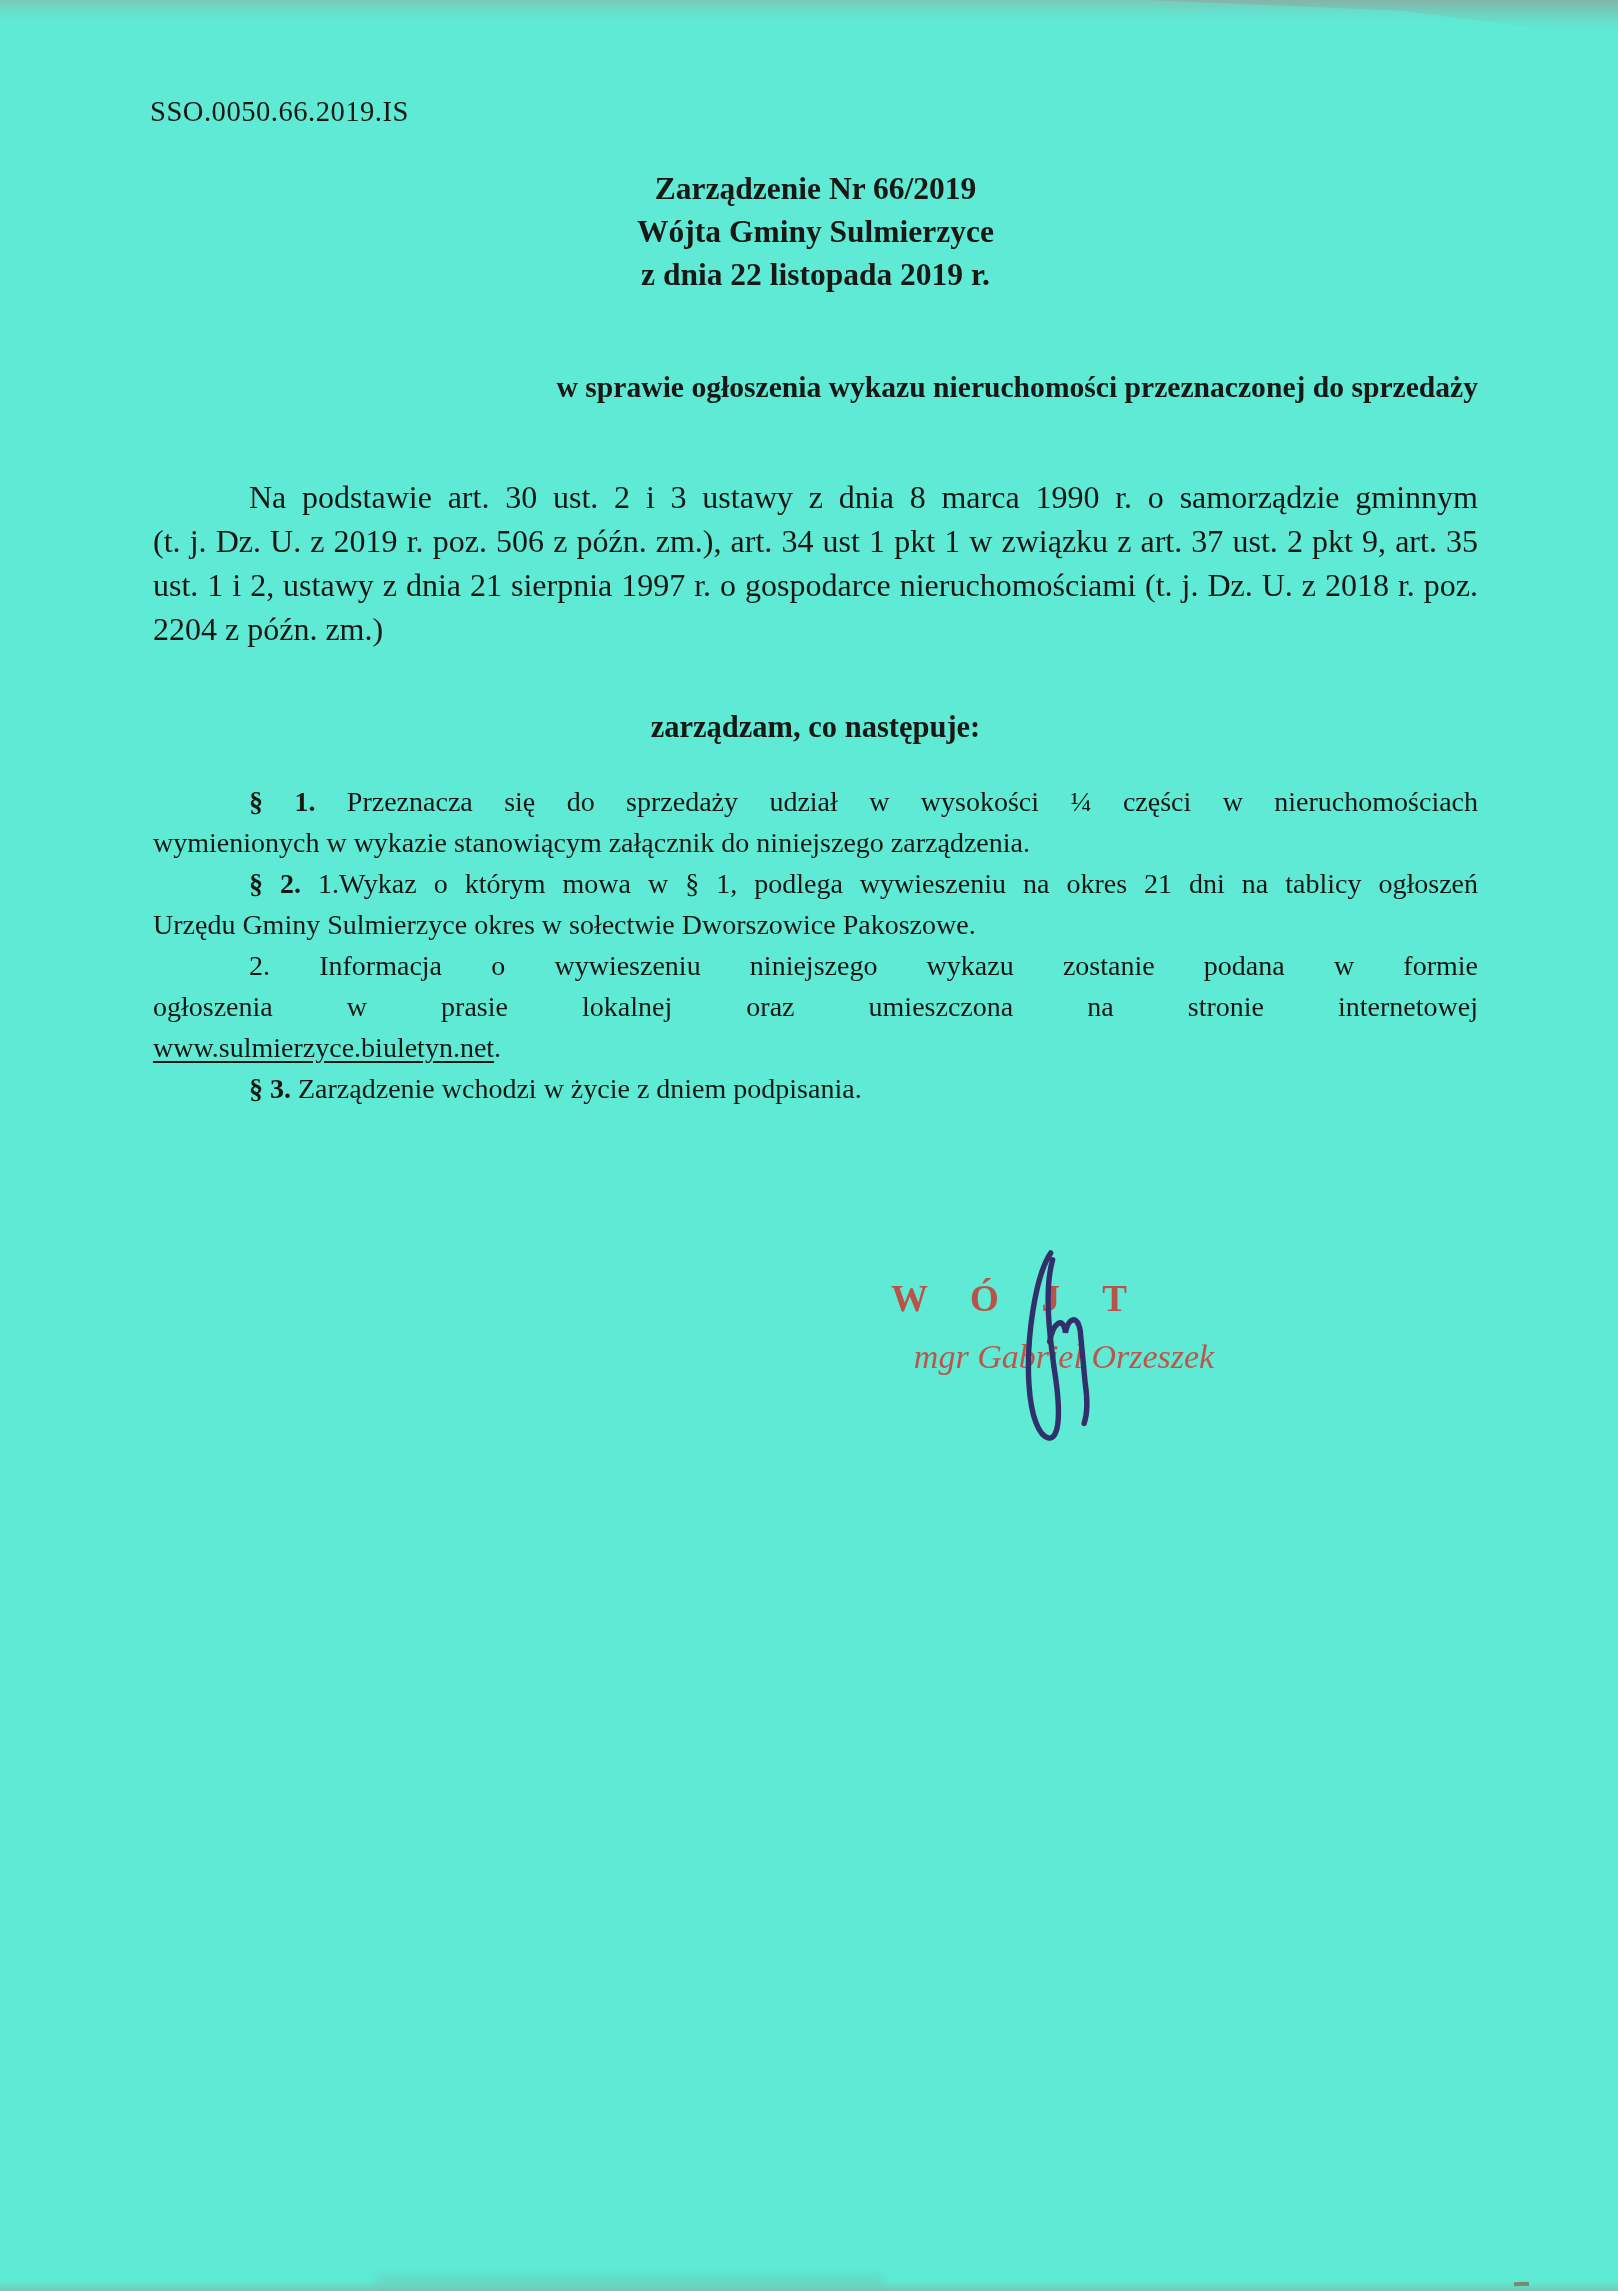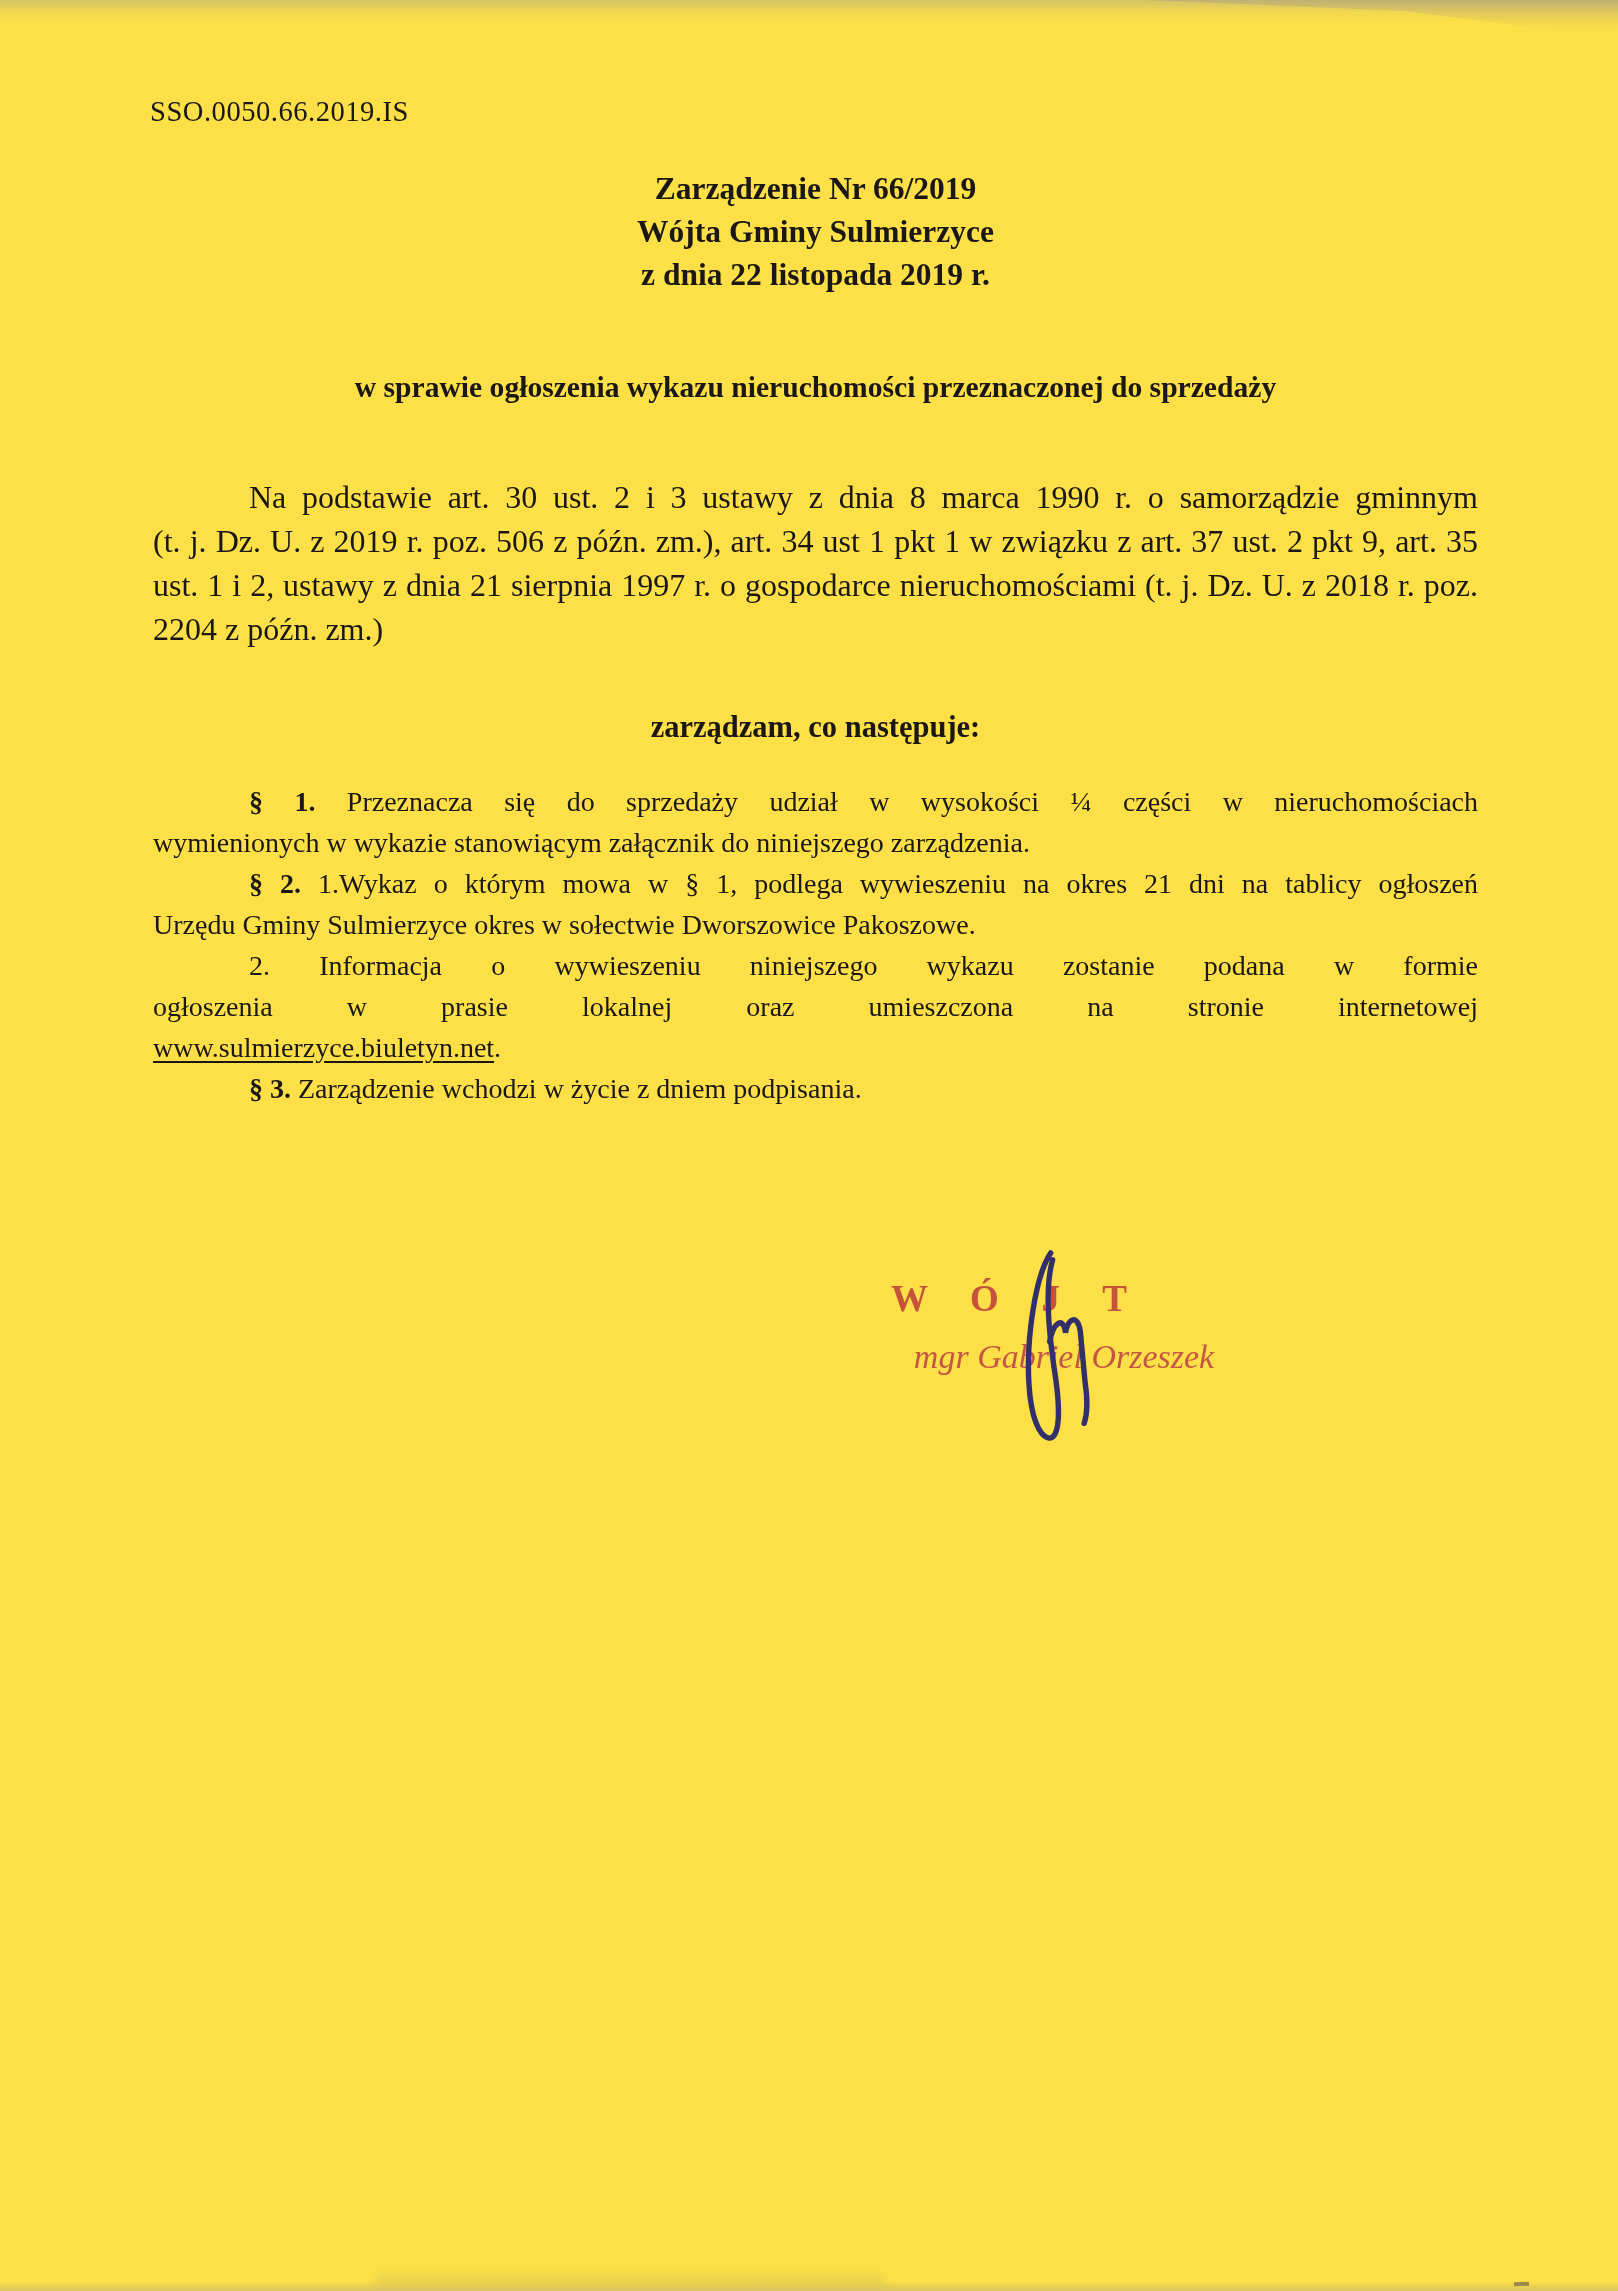--- a/index.html
+++ b/index.html
@@ -6,21 +6,21 @@
   body{
     width:1618px;height:2291px;
     background:#f2f0ee;
     font-family:"Liberation Serif","DejaVu Serif",serif;
     color:#1a1714;
     position:relative;
     overflow:hidden;
   }
   .page{
     position:absolute;left:0;top:0;width:1618px;height:2291px;
-    background:#fde047;
+    background:#5eead4;
   }
   
   .scan-top{
     position:absolute;left:0;top:0;width:1618px;height:21.7px;
     background:linear-gradient(180deg,rgba(161,155,148,0.42),rgba(161,155,148,0.12) 55%,rgba(161,155,148,0) 100%);
   }
   .scan-top-right{
     position:absolute;right:0;top:0;width:473px;height:39px;
     background:linear-gradient(to bottom,rgba(150,143,136,0.35),rgba(150,143,136,0) 80%);
     clip-path:polygon(0 0,100% 0,100% 100%,55% 28%);
@@ -41,21 +41,21 @@
   .ref{
     position:absolute;left:150px;top:96px;
     font-size:28.6px;letter-spacing:0.5px;
   }
   .title{
     position:absolute;left:153px;top:167px;width:1325px;
     text-align:center;font-weight:bold;font-size:31.5px;line-height:43px;
   }
   .subject{
     position:absolute;left:153px;top:371px;width:1325px;
-    text-align:center;font-weight:bold;font-size:29.6px;
+    text-align:right;font-weight:bold;font-size:29.6px;
   }
   .legal{
     position:absolute;left:153px;top:475px;width:1325px;
     font-size:32px;line-height:44px;
   }
   .ordain{
     position:absolute;left:153px;top:666px;width:1325px;
     text-align:center;font-weight:bold;font-size:30.5px;margin-top:44px;
   }
   .sections{

